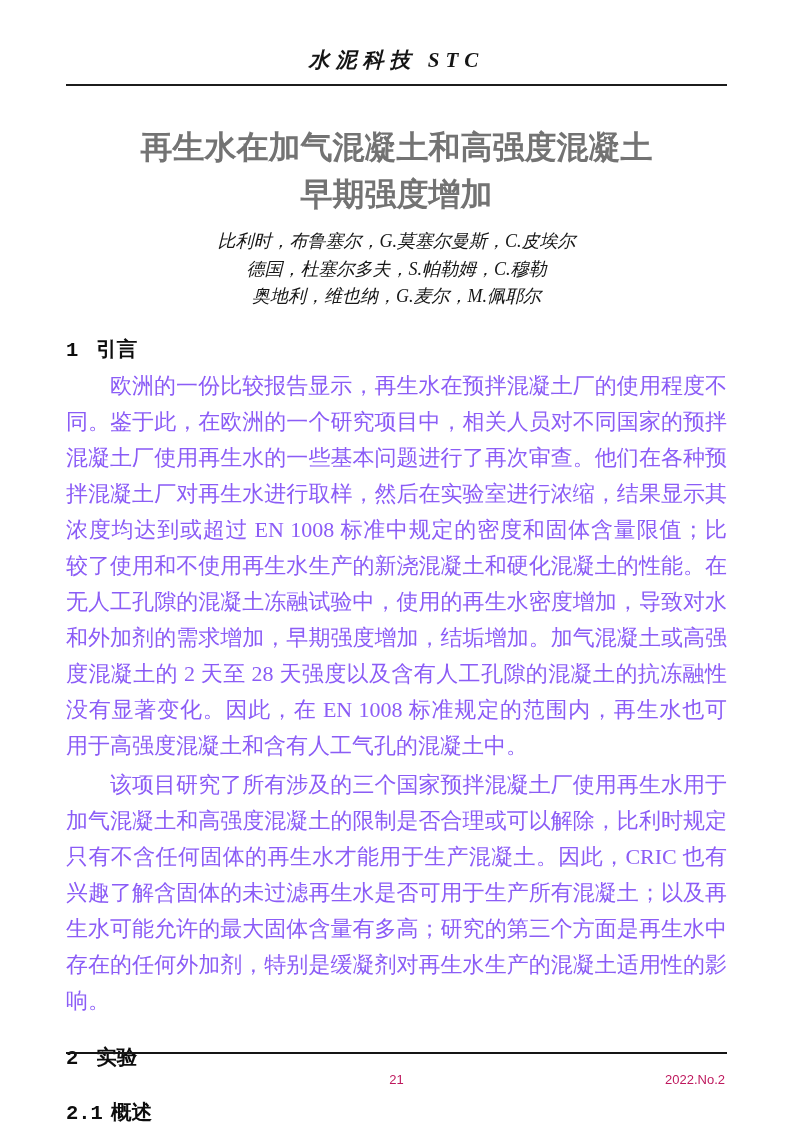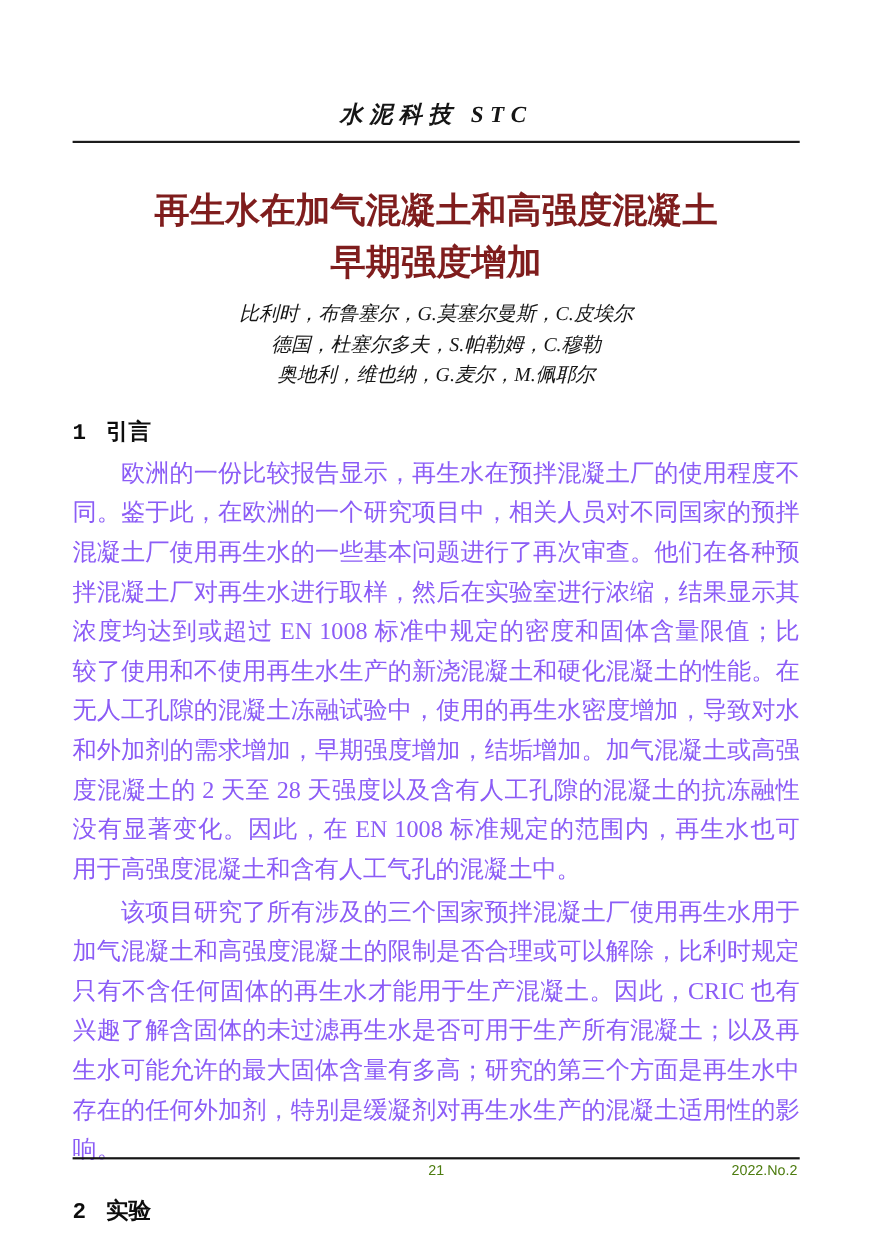--- a/index.html
+++ b/index.html
@@ -27,37 +27,36 @@
     text-align: center;
   }
   .journal-title {
     font-family: "Liberation Serif", "DejaVu Serif", serif;
     font-style: italic;
     font-weight: 700;
     font-size: 21px;
     letter-spacing: 6px;
     line-height: 27px;
     color: #151515;
-    margin-top: 44px;
   }
   .header-rule {
     margin-top: 10px;
     border: none;
     border-top: 2.5px solid #1c1c1c;
     height: 0;
   }
   
   .article-title {
     margin-top: 38px;
     text-align: center;
     font-family: "Liberation Sans", "DejaVu Sans", sans-serif;
     font-weight: 700;
     font-size: 32px;
     line-height: 47px;
-    color: #7f1d1d;
+    color: #737373;
   }
   
   .authors {
     margin-top: 10px;
     text-align: center;
     font-style: italic;
     font-size: 18px;
     line-height: 27.5px;
     color: #161616;
   }
@@ -95,24 +94,24 @@
   }
   .footer-rule {
     border: none;
     border-top: 2.5px solid #151515;
     height: 0;
     margin: 0;
   }
   .footer-row {
     position: relative;
     height: 22px;
-    margin-top: 2px;
+    margin-top: 18px;
     font-family: "Liberation Sans", "DejaVu Sans", sans-serif;
     font-size: 13px;
-    color: #4d7c0f;
+    color: #be185d;
   }
   .footer-page {
     position: absolute;
     left: 50%;
     transform: translateX(-50%);
     top: 0;
   }
   .footer-issue {
     position: absolute;
     right: 2px;

